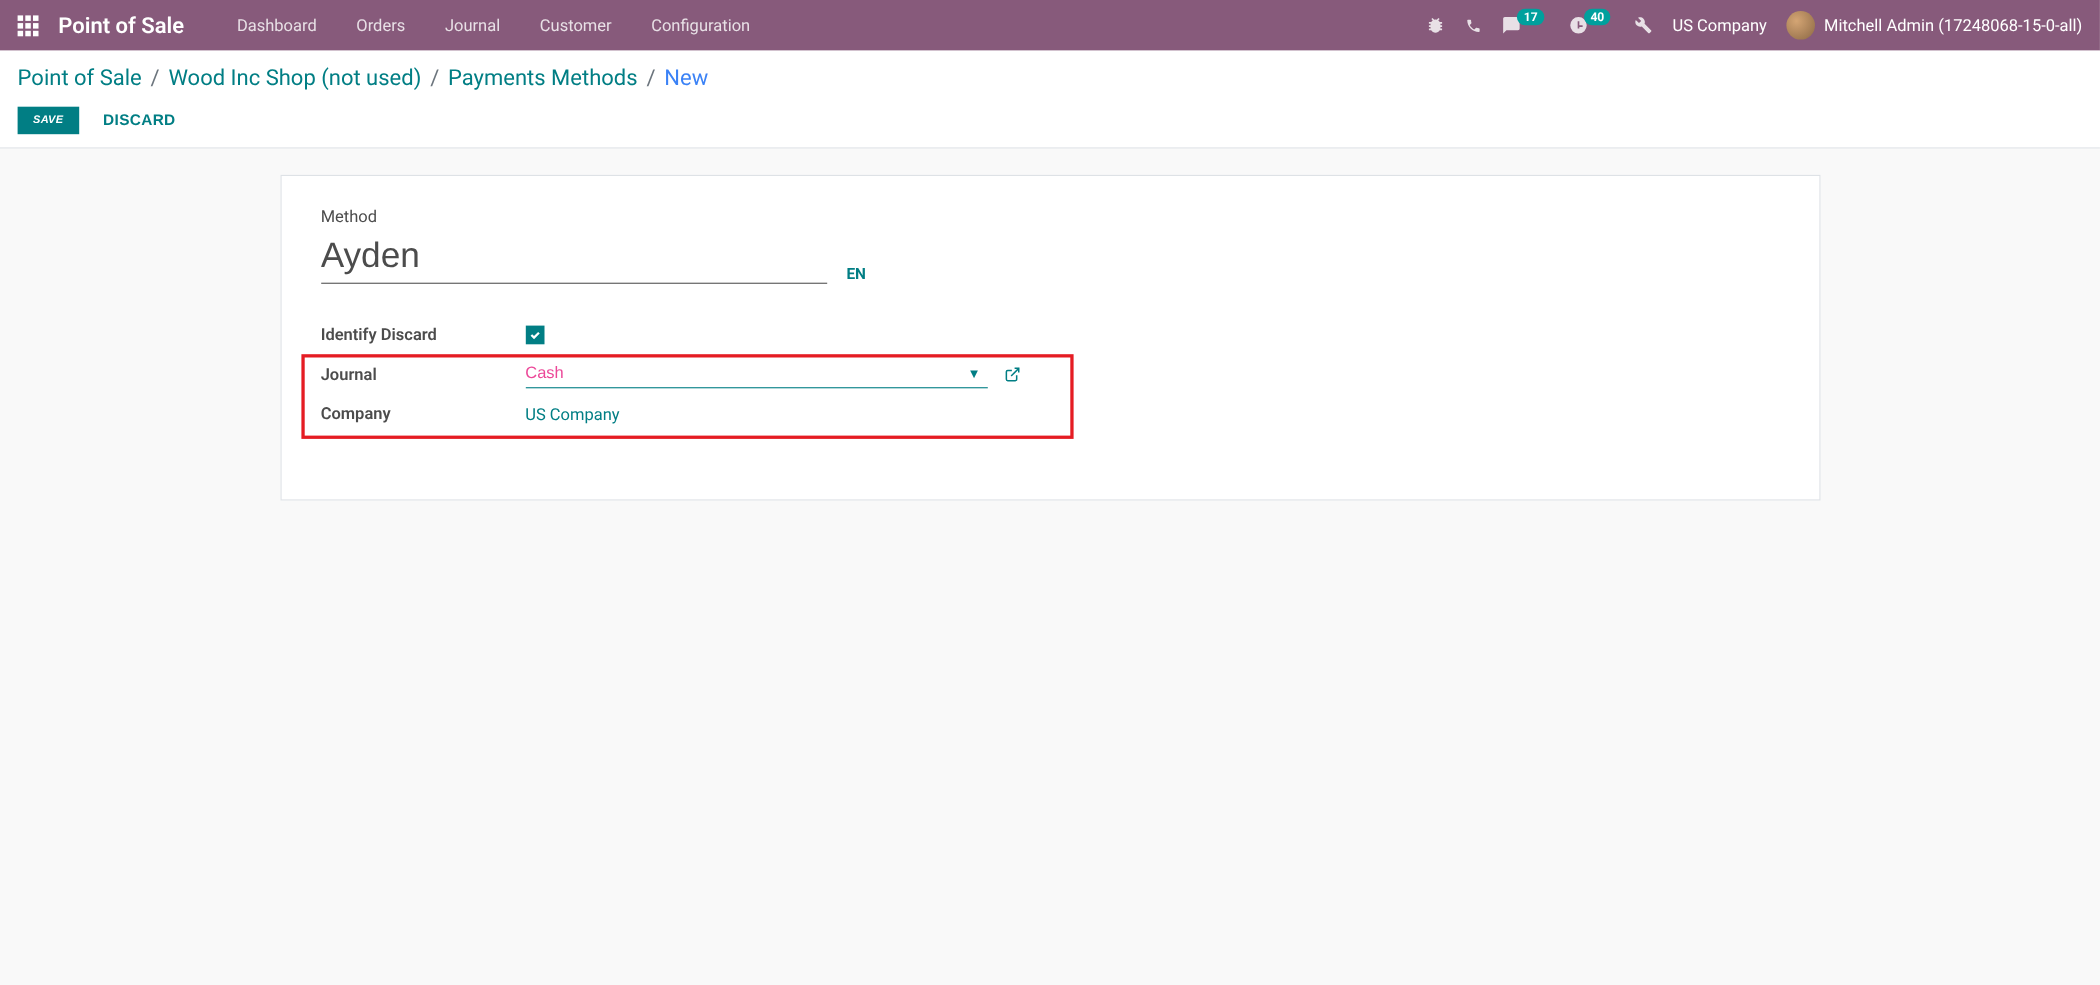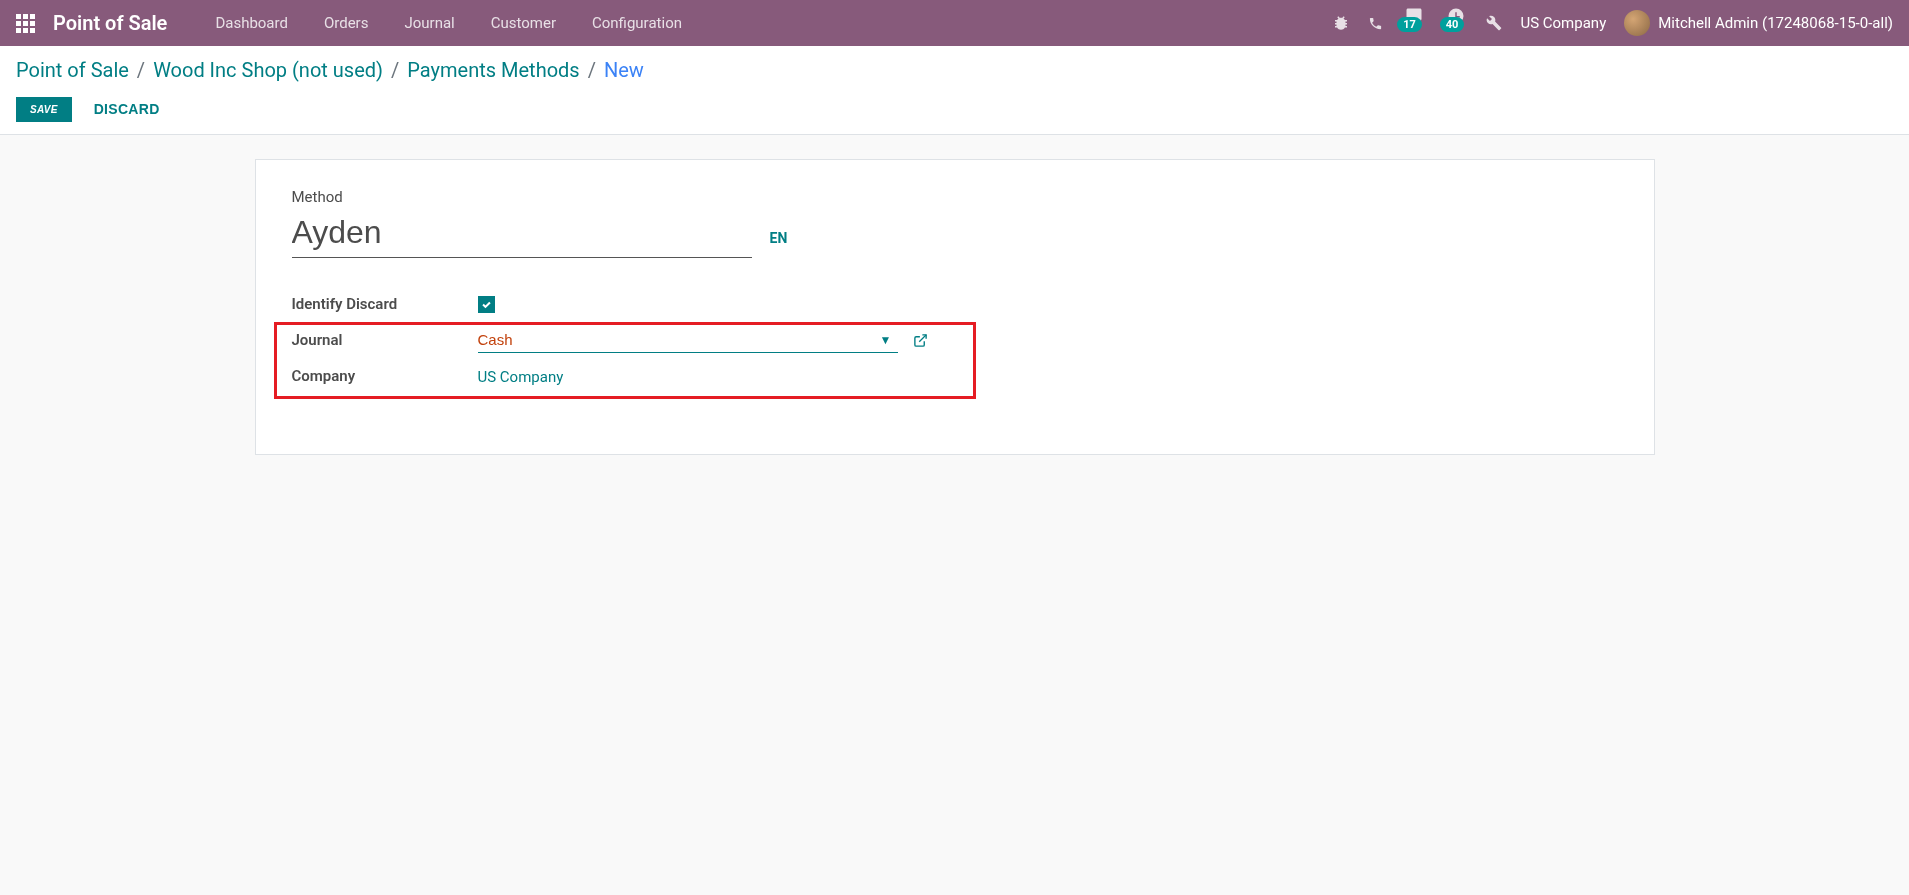--- a/index.html
+++ b/index.html
@@ -15,21 +15,21 @@
       padding: 0 16px;
     }
     .navbar-left { display: flex; align-items: center; }
     .apps-icon { display: grid; grid-template-columns: repeat(3, 5px); grid-template-rows: repeat(3, 5px); gap: 2px; margin-right: 18px; cursor: pointer; }
     .apps-icon span { background: #fff; width: 5px; height: 5px; }
     .brand { font-size: 20px; font-weight: 600; color: #fff; margin-right: 30px; }
     .nav-menu { display: flex; list-style: none; }
     .nav-menu li { padding: 0 18px; font-size: 15px; color: #e8e0e6; cursor: pointer; }
     .navbar-right { margin-left: auto; display: flex; align-items: center; gap: 18px; }
     .systray-icon { color: #e8e0e6; cursor: pointer; display: flex; align-items: center; font-size: 16px; }
-    .badge-wrap { position: relative; display: flex; align-items: center; flex-direction: column; }
+    .badge-wrap { position: relative; display: flex; align-items: center; }
     .badge { background: #00A09D; color: #fff; font-size: 11px; font-weight: 700; border-radius: 10px; padding: 1px 6px; position: relative; top: -8px; left: -4px; }
     .company-name { color: #fff; font-size: 15px; cursor: pointer; }
     .user-name { color: #fff; font-size: 15px; cursor: pointer; display: flex; align-items: center; gap: 8px; }
     .avatar { width: 26px; height: 26px; border-radius: 50%; background: radial-gradient(circle at 35% 35%, #d4a574, #8b6844); }
     
     
     .control-panel { background: #fff; padding: 12px 16px 10px 16px; border-bottom: 1px solid #dee2e6; }
     .breadcrumb { font-size: 20px; margin-bottom: 12px; display: flex; align-items: center; flex-wrap: wrap; gap: 4px; }
     .breadcrumb a { color: #017e84; text-decoration: none; cursor: pointer; }
     .breadcrumb .sep { color: #6c757d; padding: 0 4px; }
@@ -38,32 +38,32 @@
     .btn-save { background: #017e84; color: #fff; border: none; padding: 7px 14px; font-size: 10px; font-weight: 600; cursor: pointer; text-transform: uppercase; letter-spacing: 0.3px; font-style: italic; }
     .btn-discard { background: transparent; color: #017e84; border: none; padding: 7px 10px; font-size: 14px; font-weight: 600; cursor: pointer; text-transform: uppercase; letter-spacing: 0.3px; }
     
     
     .form-container { padding: 24px 0; display: flex; justify-content: center; }
     .form-sheet { background: #fff; border: 1px solid #dee2e6; width: 1400px; max-width: calc(100% - 32px); padding: 28px 36px 60px; position: relative; }
     
     .method-label { font-size: 15px; color: #4c4c4c; margin-bottom: 4px; }
     .title-row { display: flex; align-items: flex-end; margin-bottom: 28px; }
     .title-input { font-size: 32px; font-weight: 500; border: none; border-bottom: 1px solid #555; padding: 4px 0 6px; width: 460px; outline: none; color: #4c4c4c; background: transparent; }
-    .lang-badge { color: #017e84; font-size: 14px; font-weight: 700; margin-left: 18px; margin-bottom: 12px; cursor: pointer; }
+    .lang-badge { color: #017e84; font-size: 14px; font-weight: 700; margin-left: 18px; cursor: pointer; }
     
     .form-table { display: table; }
     .form-row { display: table-row; height: 36px; }
     .form-label { display: table-cell; width: 186px; font-size: 15px; font-weight: 600; color: #4c4c4c; vertical-align: middle; padding: 4px 0; }
     .form-value { display: table-cell; vertical-align: middle; padding: 4px 0; }
     
     .checkbox { width: 17px; height: 17px; background: #017e84; display: inline-flex; align-items: center; justify-content: center; cursor: pointer; }
     .checkbox svg { width: 11px; height: 11px; stroke: #fff; stroke-width: 3; fill: none; }
     
     .m2o-wrap { display: flex; align-items: center; width: 460px; }
-    .m2o-input { border: none; border-bottom: 1px solid #017e84; padding: 4px 0 4px; font-size: 15px; width: 420px; outline: none; color: #c2410c; background: transparent; }
+    .m2o-input { border: none; border-bottom: 1px solid #017e84; padding: 4px 0 4px; font-size: 15px; width: 420px; outline: none; color: #ec4899; background: transparent; }
     .caret-down { color: #017e84; font-size: 12px; margin-left: -18px; cursor: pointer; }
     .external-link { color: #017e84; margin-left: 22px; cursor: pointer; display: inline-flex; }
     .external-link svg { width: 15px; height: 15px; }
     
     .link-value { color: #017e84; font-size: 15px; cursor: pointer; }
     
     .highlight-box { position: absolute; border: 3px solid #e51c23; pointer-events: none; }
   </style>
 </head>
 <body>

